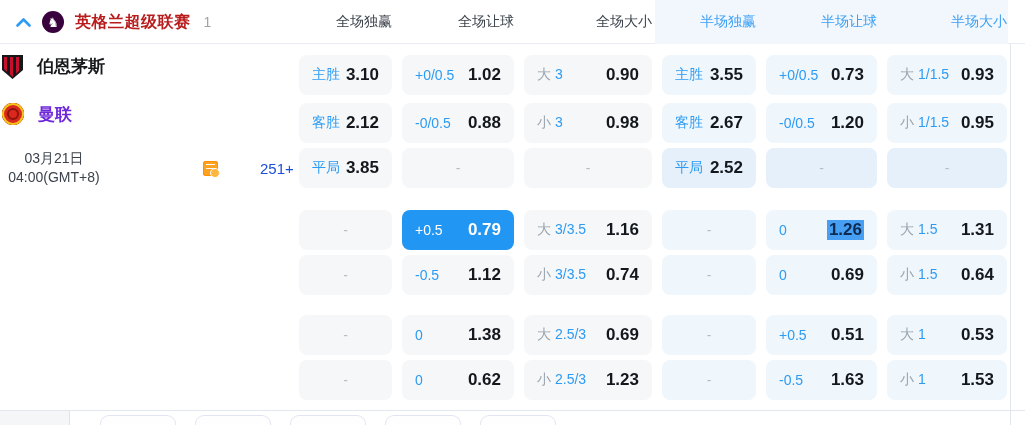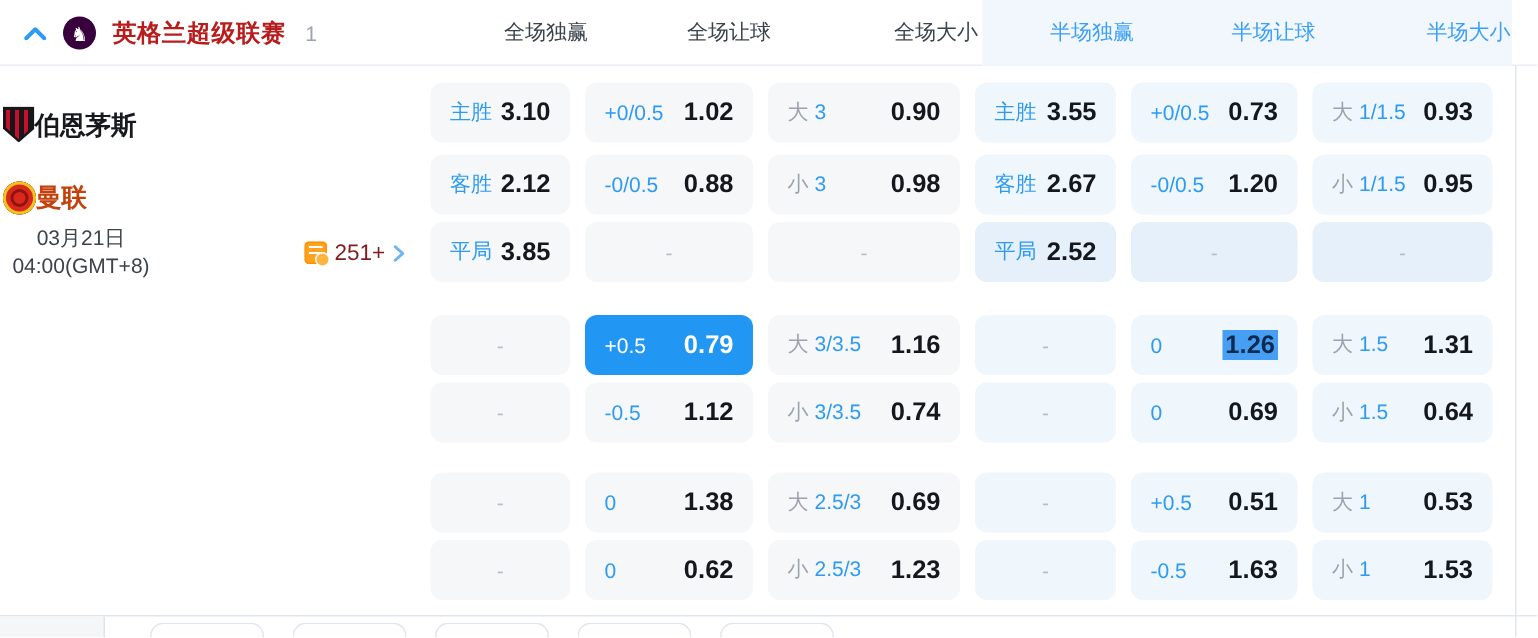--- a/index.html
+++ b/index.html
@@ -23,47 +23,47 @@
   .league-count { font-size:14px; color:#9ba3ad; margin-left:2px; }
 
   .col-headers { position:absolute; left:299px; top:0; height:44px; display:flex; gap:10px; align-items:center; }
   .col-h { text-align:right; font-size:14px; color:#3c434c; }
   .col-h.half { color:#3da0f5; }
   .col-h:nth-child(1){width:93px} .col-h:nth-child(2){width:112px}
   .col-h:nth-child(3){width:128px} .col-h:nth-child(4){width:94px}
   .col-h:nth-child(5){width:111px} .col-h:nth-child(6){width:120px}
 
   
-  .team-row { position:absolute; left:2px; height:40px; display:flex; align-items:flex-end; cursor:pointer; }
+  .team-row { position:absolute; left:2px; height:40px; display:flex; align-items:flex-start; gap:14px; cursor:pointer; }
   .team-row.home { top:55px; }
   .team-row.away { top:103px; }
   .team-name { font-size:17px; font-weight:bold; color:#17191c; }
-  .team-name.blue { color:#c2410c; }
+  .team-name.blue { color:#6d28d9; }
 
   .crest-shield { position:relative; width:21px; height:24px; display:inline-block;
     background:#15171a; clip-path:polygon(0 0,100% 0,100% 62%,50% 100%,0 62%); }
   .crest-shield i { position:absolute; left:2px; top:2px; right:2px; bottom:2px; display:block;
     background:repeating-linear-gradient(90deg,#c8102e 0 3px,#15171a 3px 6px);
     clip-path:polygon(0 0,100% 0,100% 60%,50% 100%,0 60%); }
   .crest-circle { width:22px; height:22px; border-radius:50%;
     background:#da291c; box-shadow: inset 0 0 0 2px #f3c41c, inset 0 0 0 5px #da291c, inset 0 0 0 7px #8e1410; }
 
   .datetime { position:absolute; left:-12px; top:149px; width:132px; text-align:center;
     font-size:14px; color:#3c434c; line-height:19px; }
   .more-markets { position:absolute; left:203px; top:160px; display:flex; align-items:center; gap:5px; cursor:pointer; }
   .mm-icon { position:relative; width:15px; height:15px; border-radius:3px; background:#ffa21f;
     box-shadow: inset 0 0 0 1px #ff9000; }
   .mm-icon:before { content:""; position:absolute; left:3px; right:3px; top:3px; height:8px;
     background:repeating-linear-gradient(180deg,#fff 0 1.5px,transparent 1.5px 4px); }
   .mm-icon:after { content:""; position:absolute; right:-2px; bottom:-2px; width:8px; height:8px;
     border-radius:50%; background:#ffb63f; border:1px solid #fff; }
-  .mm-count { font-size:15px; color:#7f1d1d; }
-
-  
-  .odds-grid { position:absolute; left:287px; top:55px; }
+  .mm-count { font-size:15px; color:#1d4ed8;margin-left:37px; }
+
+  
+  .odds-grid { position:absolute; left:299px; top:55px; }
   .row { display:flex; gap:10px; }
   .row.r0 { margin-bottom:8px; } .row.r1 { margin-bottom:5px; } .row.r2 { margin-bottom:22px; }
   .row.r3 { margin-bottom:5px; } .row.r4 { margin-bottom:20px; } .row.r5 { margin-bottom:5px; }
   .cell { height:40px; border-radius:8px; background:#f6f7f9; display:flex; align-items:center;
     justify-content:space-between; padding:0 13px; cursor:pointer; }
   .cell:nth-child(1){width:93px} .cell:nth-child(2){width:112px}
   .cell:nth-child(3){width:128px} .cell:nth-child(4){width:94px}
   .cell:nth-child(5){width:111px} .cell:nth-child(6){width:120px}
   .cell.half { background:#eff6fc; }
   .cell.tinted { background:#e6f0fa; }

